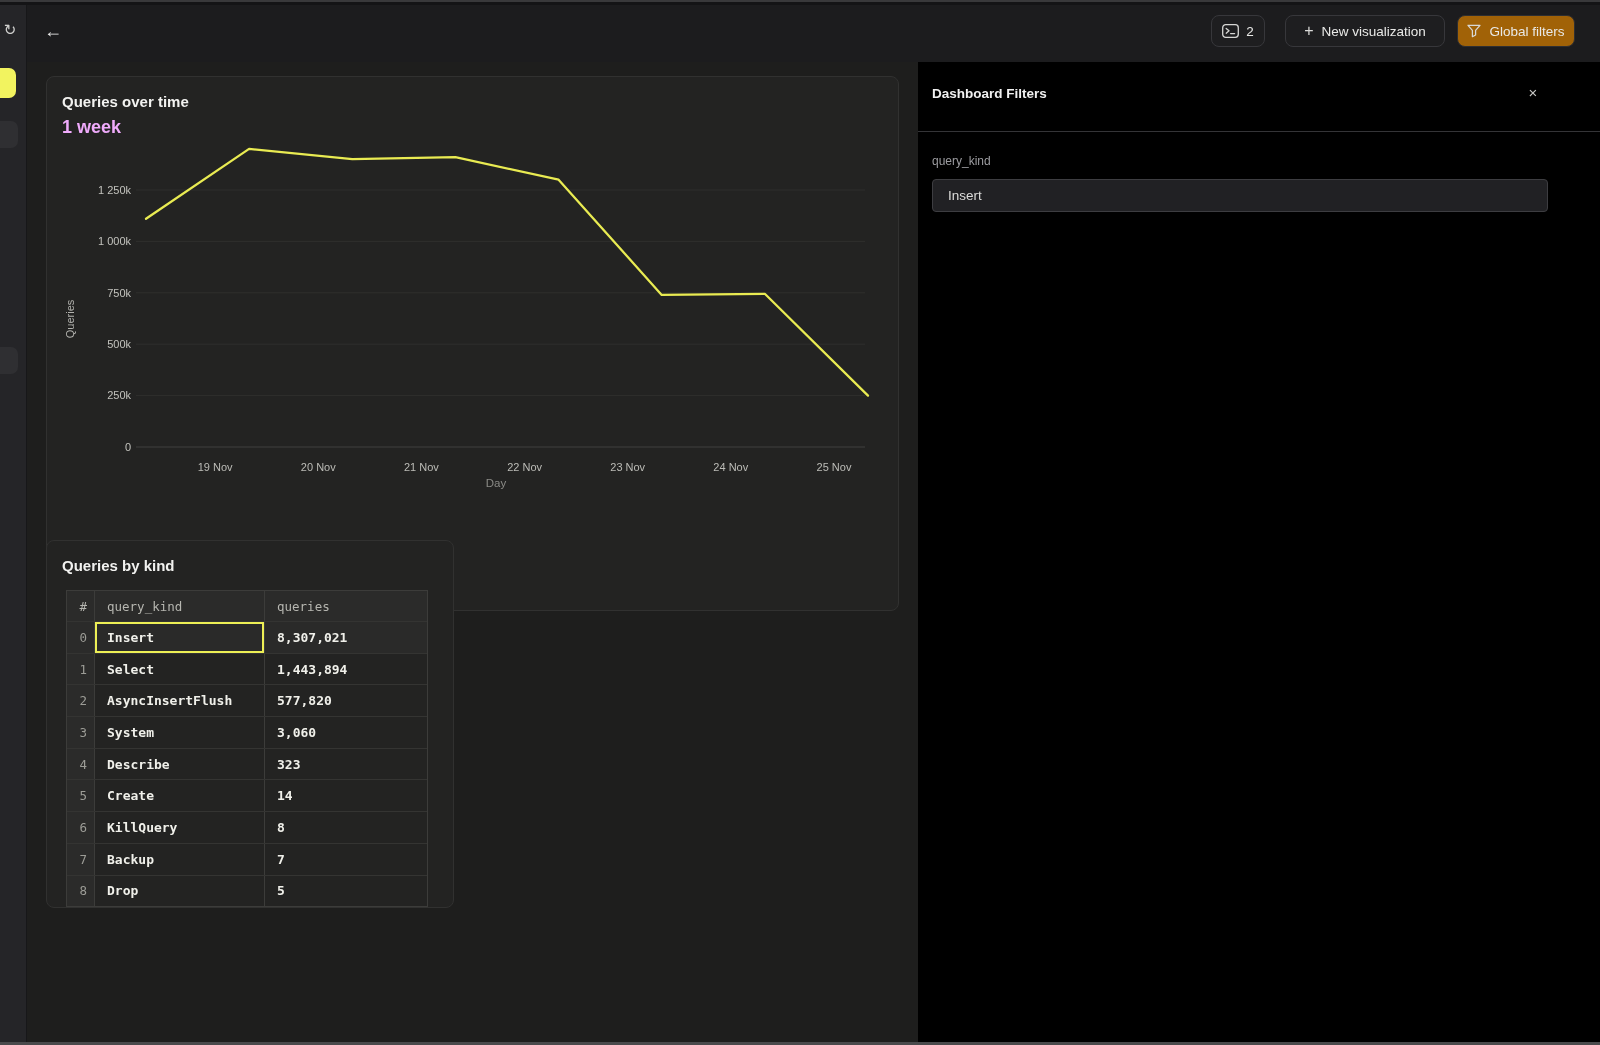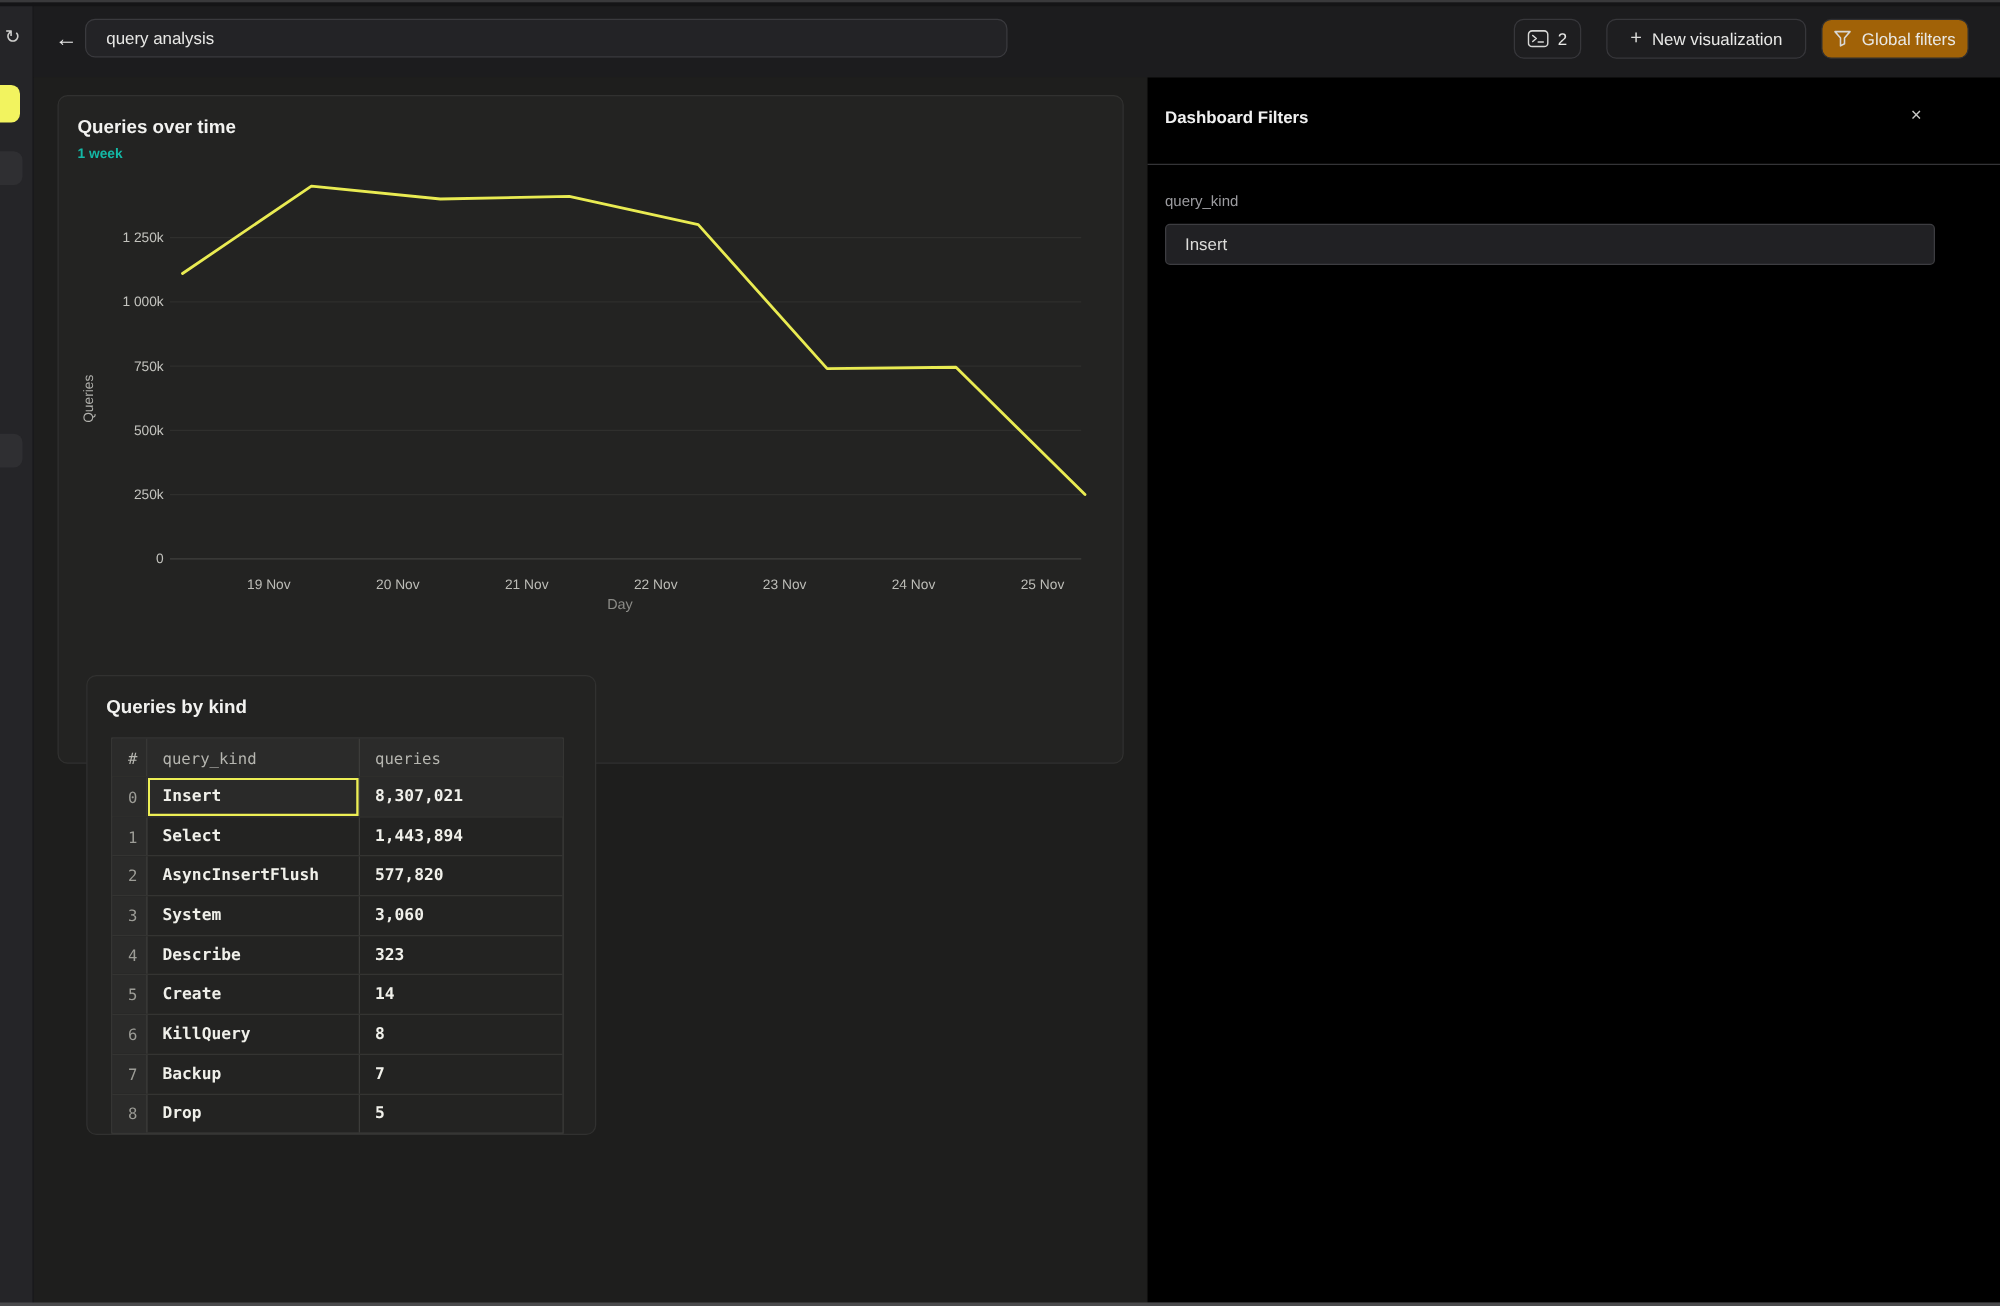--- a/index.html
+++ b/index.html
@@ -31,23 +31,23 @@
         font-size:13.5px;font-family:"Liberation Sans",sans-serif;cursor:pointer;box-sizing:border-box;}
   .tb-btn .plus{font-size:16px;font-weight:400;color:#dcdcda;margin-top:-1px;}
   .btn-console{right:335px;width:54px;gap:7px;}
   .btn-newviz{right:155px;width:160px;}
   .btn-filters{right:25px;width:118px;background:#a16207;border-color:#2e2e31;}
 
   
   .main{position:absolute;left:27px;top:62px;width:890px;bottom:3px;background:#1e1e1d;}
   .card{position:absolute;background:#232322;border:1px solid #313130;border-radius:8px;box-sizing:border-box;}
   .card-chart{left:19px;top:14px;width:853px;height:535px;}
-  .card-table{left:19px;top:478px;width:408px;height:368px;margin-left:23px;}
+  .card-table{left:19px;top:478px;width:408px;height:368px;}
   .card h2{position:absolute;left:15px;top:16px;margin:0;font-size:15px;font-weight:700;color:#f2f2f0;z-index:2;}
-  .card h3{position:absolute;left:15px;top:40px;margin:0;font-size:11px;font-weight:700;color:#14b8a6;z-index:2;}
+  .card h3{position:absolute;left:15px;top:40px;margin:0;font-size:18px;font-weight:700;color:#f0abfc;z-index:2;}
   .chart-svg{position:absolute;left:0;top:0;}
 
   
   .qtable{position:absolute;left:19px;top:49px;width:360px;border:1px solid #3c3c3a;
           font-family:"DejaVu Sans Mono",monospace;box-sizing:content-box;}
   .qrow{display:grid;grid-template-columns:28px 170px 162px;height:30.7px;border-top:1px solid #343432;}
   .qrow:first-child{border-top:none;}
   .qrow.head{height:30px;background:#2b2b2a;}
   .qc{display:flex;align-items:center;box-sizing:border-box;overflow:hidden;white-space:nowrap;}
   .c1{justify-content:flex-end;padding-right:7px;background:#2b2b2a;border-right:1px solid #3c3c3a;
@@ -79,21 +79,20 @@
 
   <nav class="sidebar">
     <button class="sb-refresh">↻</button>
     <div class="sb-item active"></div>
     <div class="sb-item g1"></div>
     <div class="sb-item g2"></div>
   </nav>
 
   <header class="topbar">
     <button class="back">←</button>
-    <input class="title-input" value="query analysis" style="">
     <button class="tb-btn btn-console">
       <svg width="17" height="14" viewBox="0 0 17 14">
         <rect x="0.7" y="0.7" width="15.6" height="12.6" rx="3" fill="none" stroke="#d6d6d4" stroke-width="1.3"></rect>
         <path d="M4.2 4.4 L7 6.8 L4.2 9.2" fill="none" stroke="#d6d6d4" stroke-width="1.3" stroke-linecap="round" stroke-linejoin="round"></path>
         <line x1="8.6" y1="9.6" x2="12.6" y2="9.6" stroke="#d6d6d4" stroke-width="1.3" stroke-linecap="round"></line>
       </svg>
       <span>2</span>
     </button>
     <button class="tb-btn btn-newviz">
       <span class="plus">+</span>

